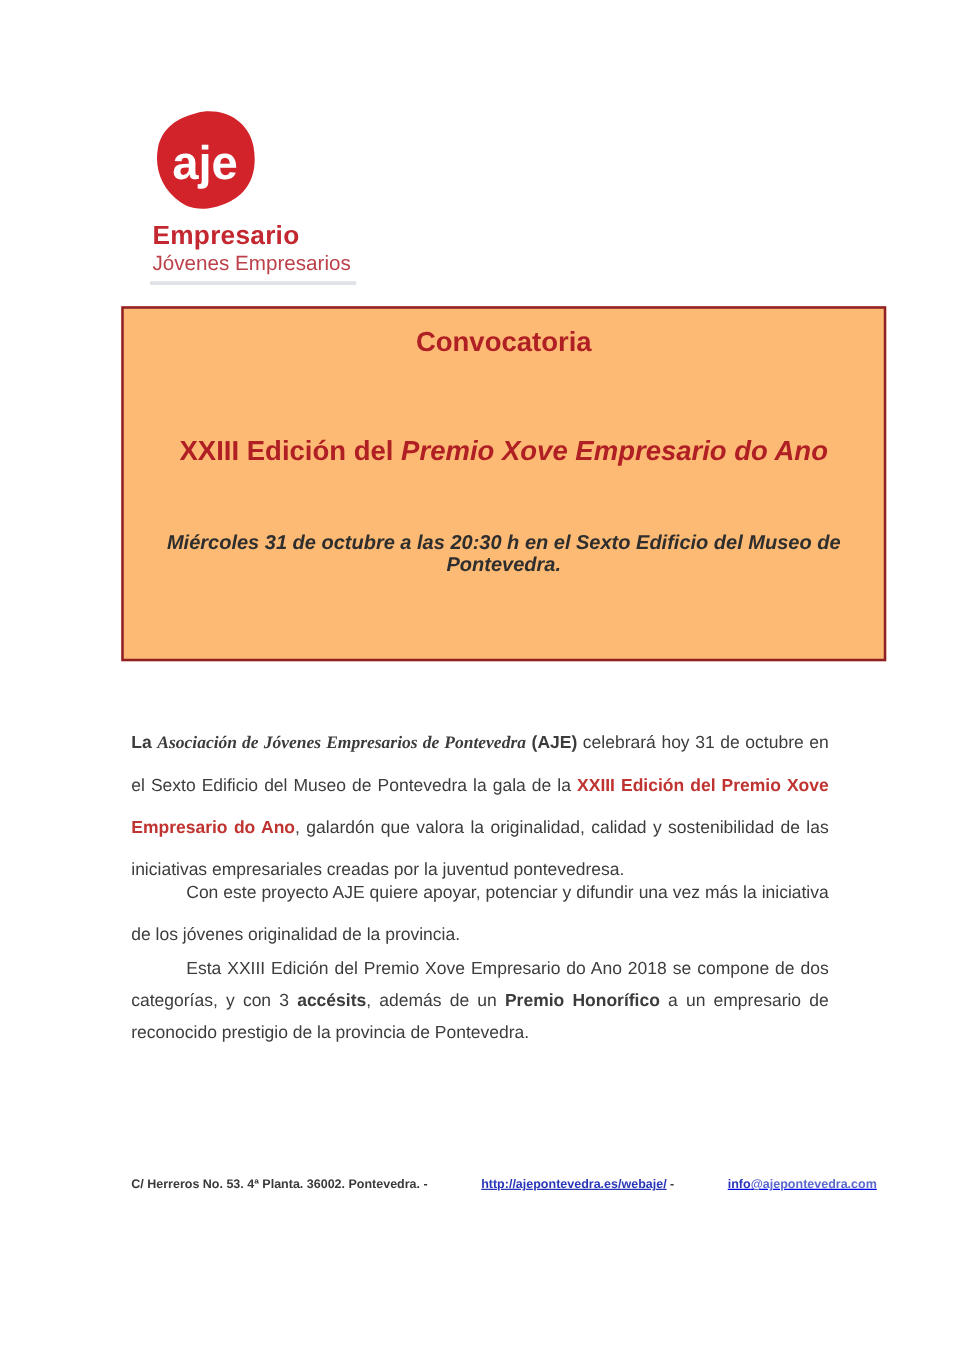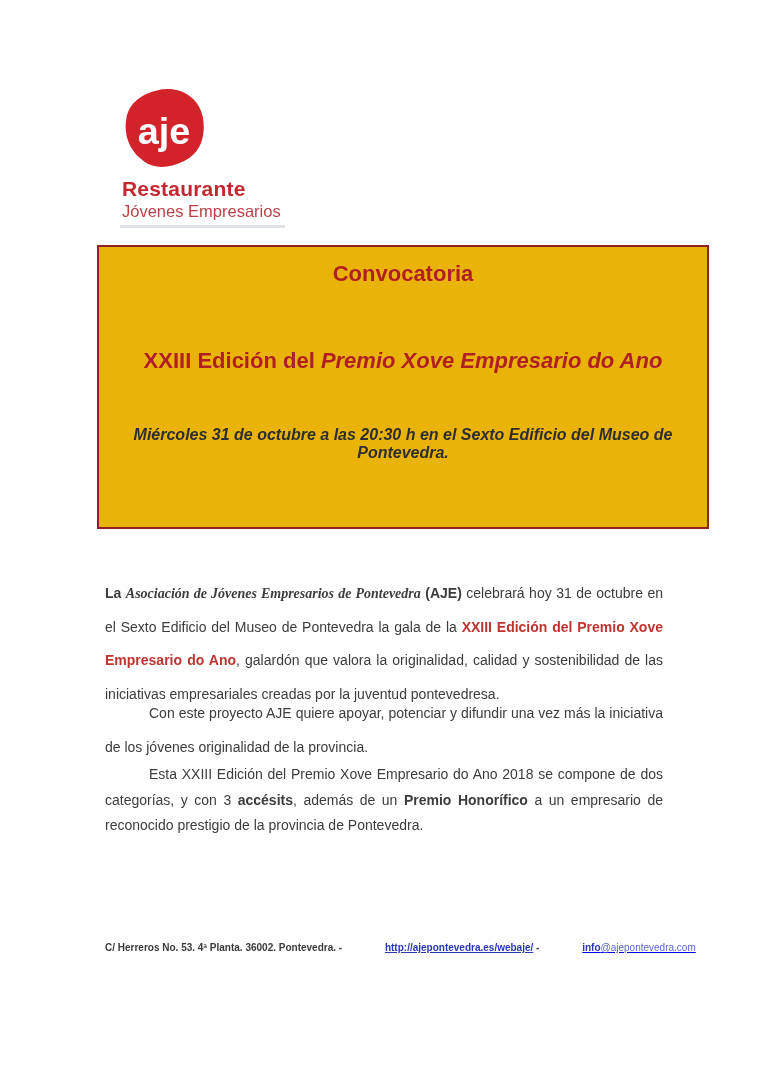--- a/index.html
+++ b/index.html
@@ -28,21 +28,21 @@
   .scan-artifact {
     position: absolute; left: 120px; top: 225px; width: 165px; height: 3px;
     background: rgba(150, 162, 180, 0.30);
     filter: blur(0.6px);
   }
 
   
   .notice-box {
     position: absolute; left: 97px; top: 245px; width: 612px; height: 284px;
     border: 2.5px solid #8e2026;
-    background: #eab308;
+    background: #fdba74;
   }
   .notice-title {
     position: absolute; left: 0; top: 14px; width: 100%;
     text-align: center; font-size: 22px; font-weight: bold; color: #b01f24;
     line-height: 26px;
   }
   .notice-heading {
     position: absolute; left: 0; top: 100px; width: 100%;
     text-align: center; font-size: 22px; font-weight: bold; color: #b01f24;
     line-height: 27px; white-space: nowrap;
@@ -73,37 +73,37 @@
   .red { color: #bf3430; font-weight: bold; }
 
   
   .footer {
     position: absolute; left: 105px; top: 941px; width: 600px;
     font-size: 10px; font-weight: bold; color: #3a3a3a; line-height: 14px;
   }
   .footer a { text-decoration: underline; padding-left: 40px; }
   .link-url   { color: #2936b8; font-weight: bold; }
   .email-user { color: #2936b8; font-weight: bold; }
-  .email-dom  { color: #5a67cc; font-weight: normal; }
+  .email-dom  { color: #5a67cc; font-weight: bold; }
 </style>
 </head>
 <body>
 
 <div class="page">
 
   <svg class="logo-blob" viewBox="0 0 100 100" aria-hidden="true">
     <path d="M 42 5
              C 64 -1 88 10 93 34
              C 97 55 91 74 73 83
              C 58 91 40 93 28 84
              C 12 73 5 55 8 37
              C 11 18 26 9 42 5 Z" fill="#d2232a"></path>
     <text x="50" y="64" text-anchor="middle" font-family="Liberation Sans, DejaVu Sans, sans-serif" font-size="42" font-weight="bold" fill="#ffffff" letter-spacing="0">aje</text>
   </svg>
-  <div class="logo-name">Restaurante</div>
+  <div class="logo-name">Empresario</div>
   <div class="logo-tagline">Jóvenes Empresarios</div>
 
   <div class="scan-artifact"></div>
 
   <div class="notice-box">
     <div class="notice-title">Convocatoria</div>
     <div class="notice-heading"><span>XXIII Edición del </span><span class="it">Premio Xove Empresario do Ano</span></div>
     <div class="notice-event">Miércoles 31 de octubre a las 20:30 h en el Sexto Edificio del Museo de Pontevedra.</div>
   </div>
 

